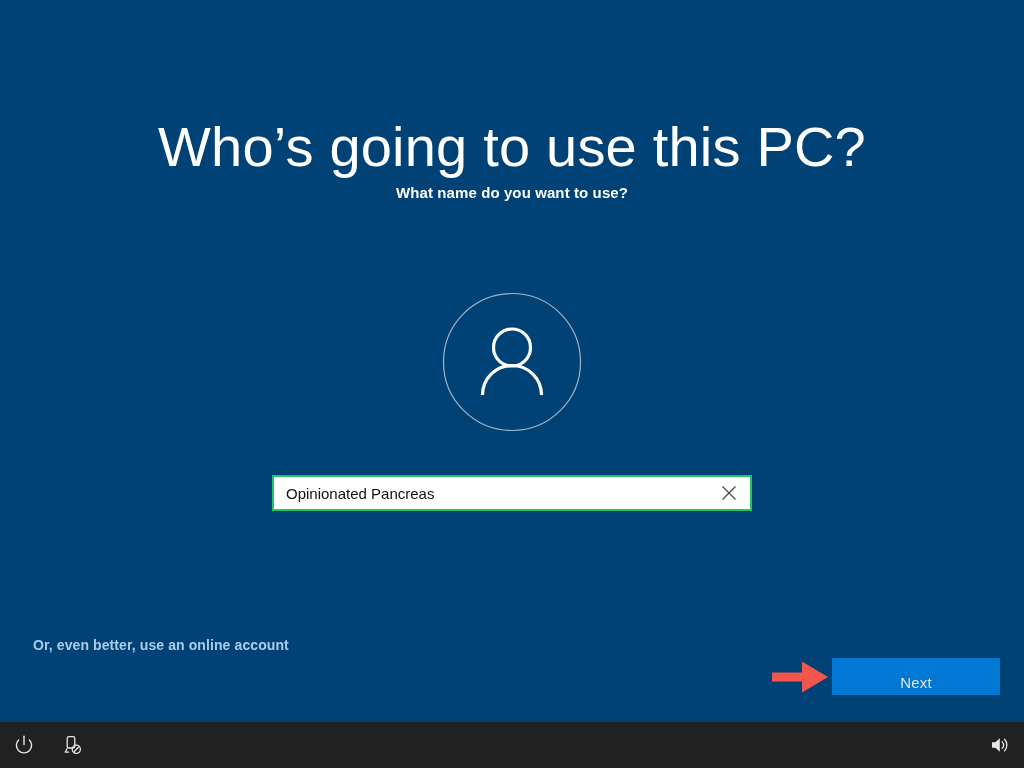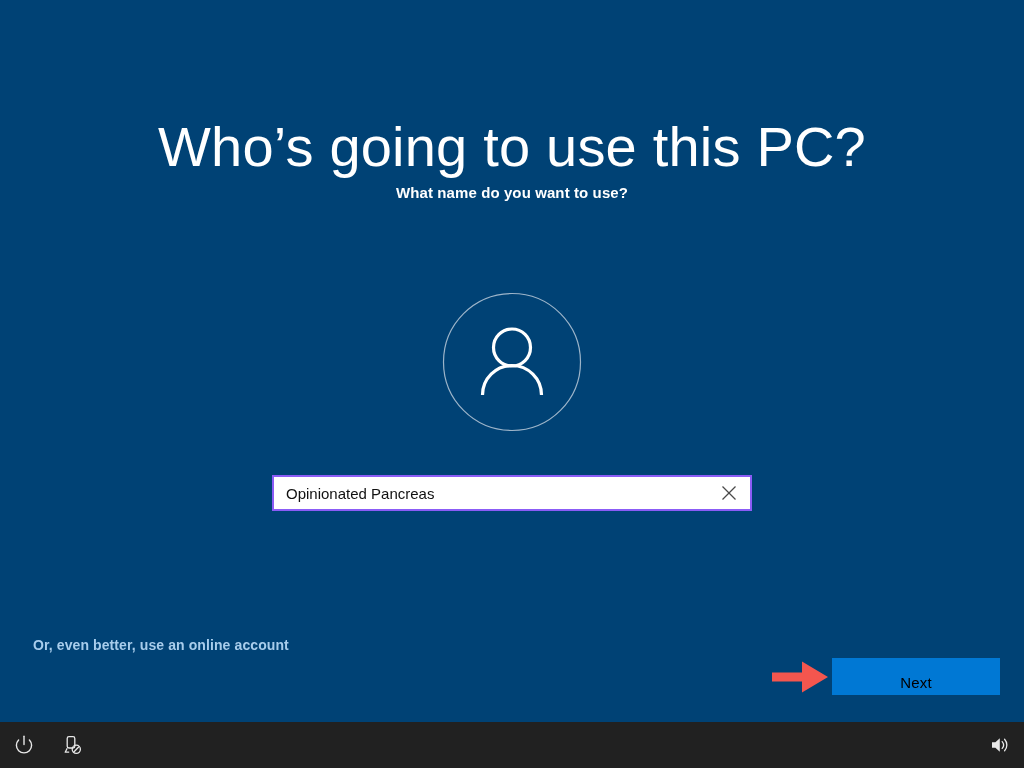--- a/index.html
+++ b/index.html
@@ -113,21 +113,21 @@
   #avatar svg { display: block; }
 
   
   #name-field-wrap {
     position: absolute;
     left: 272px;
     top: 428px;
     width: 480px;
     height: 36px;
     background: #ffffff;
-    border: 2px solid #8b5cf6;
+    border: 2px solid #22c55e;
     box-sizing: border-box;
     display: flex;
     align-items: center;
   }
   #name-input {
     flex: 1 1 auto;
     height: 100%;
     border: 0;
     outline: none;
     background: transparent;
@@ -176,21 +176,21 @@
   #pointer-arrow svg { display: block; }
 
   #next-button {
     position: absolute;
     left: 832px;
     top: 658px;
     width: 168px;
     height: 37px;
     background: #0078d4;
     border: 0;
-    color: #000000;
+    color: #e5e5e5;
     font-family: "Liberation Sans", sans-serif;
     font-size: 15px;
     letter-spacing: 0.2px;
     cursor: pointer;
     padding: 16px;
   }
 
   
   #taskbar {
     position: absolute;

